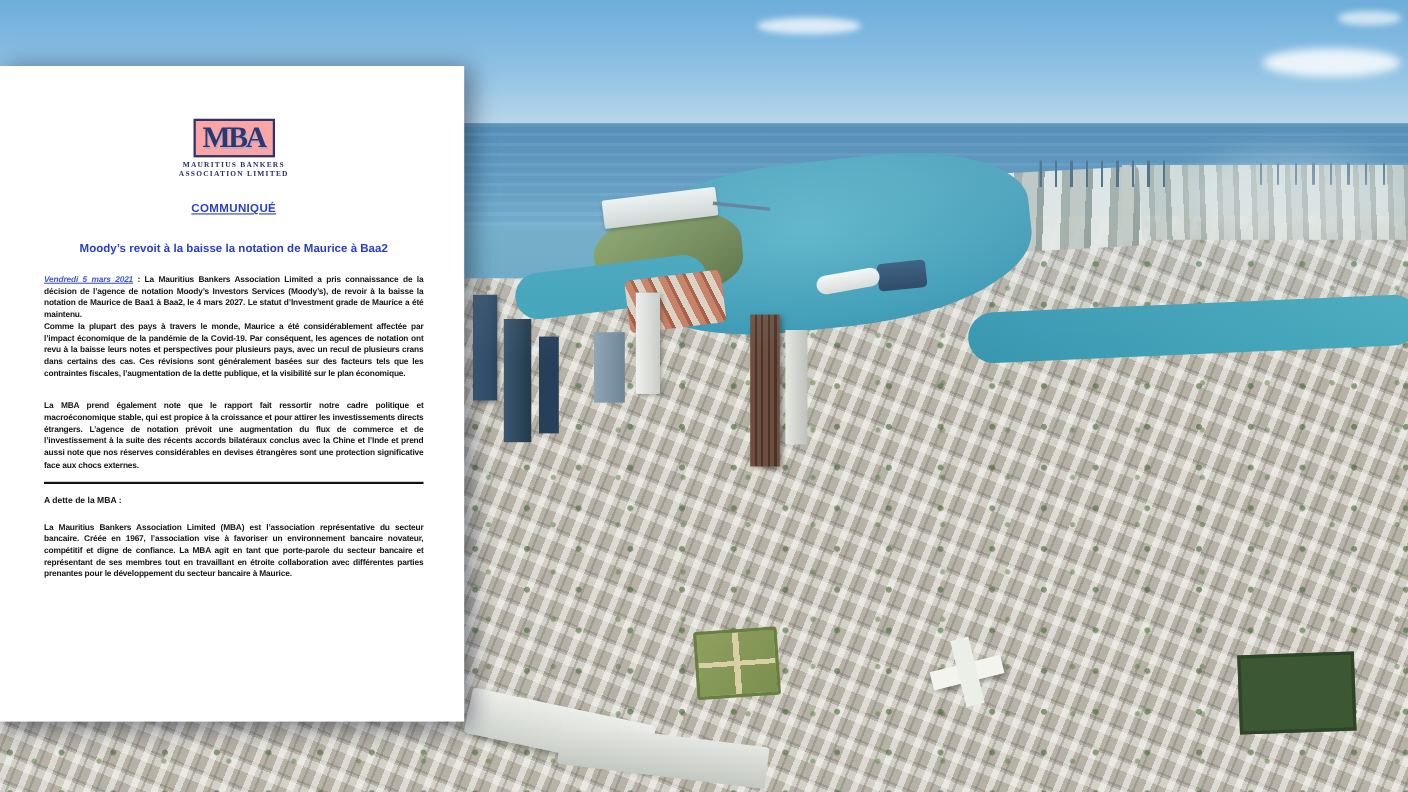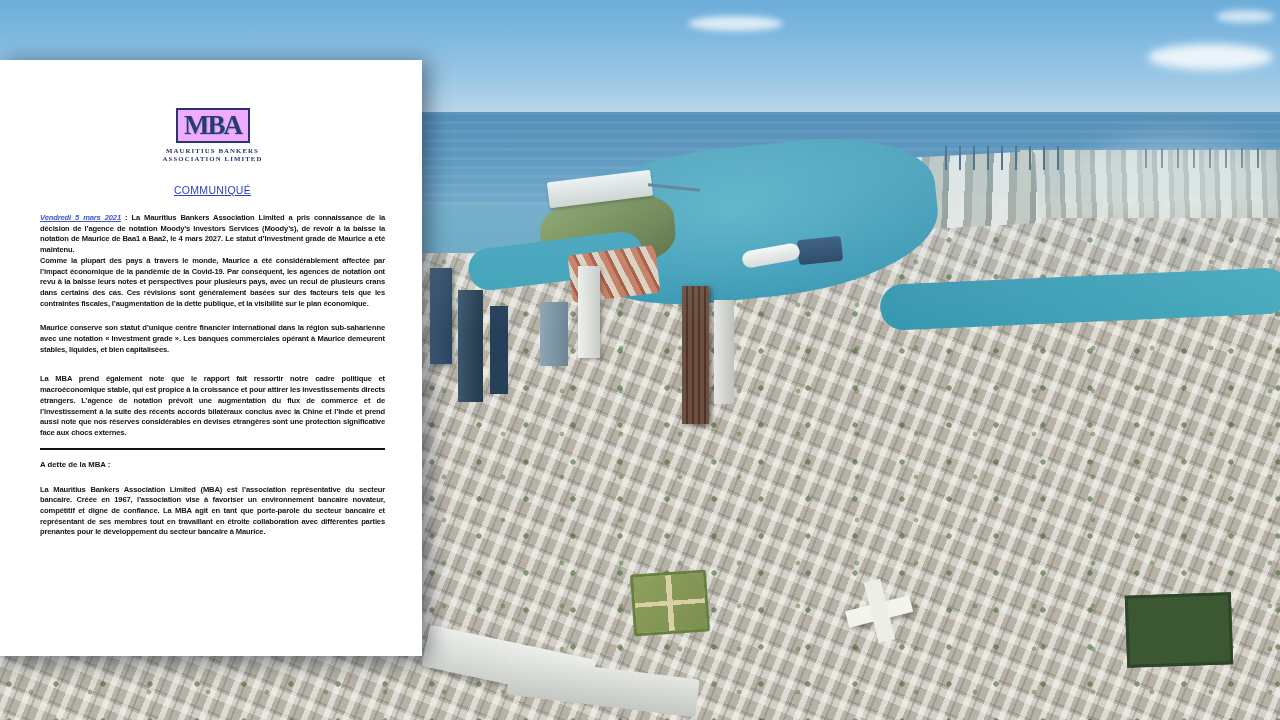--- a/index.html
+++ b/index.html
@@ -84,25 +84,25 @@
   .haze { inset:0; pointer-events:none;
     background:linear-gradient(180deg, rgba(200,222,240,.18) 0 22%, rgba(190,214,235,.10) 34%, rgba(0,0,0,0) 46%); }
 
   
   .doc { position:absolute; left:0; top:60px; width:422px; height:596px; background:#ffffff;
     box-shadow:8px 0 20px rgba(25,35,55,.35), 0 8px 20px rgba(25,35,55,.3); color:#141414; }
   .doc-inner { position:absolute; left:40px; right:37px; top:0; }
   .logo-block { margin-top:48px; text-align:center; }
   .logo-box { display:inline-block; width:74px; height:35px; border:2px solid #2a3570;
     font-family:"Liberation Serif",serif; font-weight:700; font-size:27px; line-height:30px;
-    letter-spacing:-2px; color:#2b3874; text-shadow:1px 1px 0 rgba(160,170,210,.8); background:#f0abfc; }
+    letter-spacing:-2px; color:#2b3874; text-shadow:1px 1px 0 rgba(160,170,210,.8); background:#fca5a5; }
   .logo-org { font-family:"Liberation Serif",serif; font-size:6.8px; line-height:8px;
     letter-spacing:1.1px; color:#2b3470; font-weight:600; }
   .logo-org.first { margin-top:4px; }
-  .kicker { margin-top:21px; text-align:center; color:#2a3fc6; font-weight:400; font-size:10.5px;
+  .kicker { margin-top:21px; text-align:center; color:#2a3fc6; font-weight:700; font-size:10.5px;
     text-decoration:underline; letter-spacing:.3px; }
   .title { margin-top:24px; text-align:center; color:#2a3fc6; font-weight:700; font-size:10.5px; }
   .para { font-size:7.6px; line-height:10.7px; letter-spacing:-0.15px; text-align:justify;
     font-weight:700; color:#151515; }
   .para.intro { margin-top:17px; }
   .para.context { margin-top:0; }
   .para.status { margin-top:14px; }
   .para.outlook { margin-top:19px; }
   .date { color:#4257cd; font-style:italic;text-decoration:underline; }
   .divider { margin-top:9px; border:none; border-top:2.5px solid #121212; }
@@ -160,26 +160,26 @@
       <div class="logo-block">
         <div class="logo-box">
           <span>MBA</span>
         </div>
         <div class="logo-org first">MAURITIUS BANKERS</div>
         <div class="logo-org">ASSOCIATION LIMITED</div>
       </div>
 
       <div class="kicker">COMMUNIQUÉ</div>
 
+      <div class="title">Moody’s revoit à la baisse la notation de Maurice à Baa2</div>
 
       <p class="para intro"><span class="date">Vendredi 5 mars 2021</span><span> : </span><span>La Mauritius Bankers Association Limited a pris connaissance de la décision de l’agence de notation Moody’s Investors Services (Moody’s), de revoir à la baisse la notation de Maurice de Baa1 à Baa2, le 4 mars 2027. Le statut d’Investment grade de Maurice a été maintenu.</span></p>
 
       <p class="para context">Comme la plupart des pays à travers le monde, Maurice a été considérablement affectée par l’impact économique de la pandémie de la Covid-19. Par conséquent, les agences de notation ont revu à la baisse leurs notes et perspectives pour plusieurs pays, avec un recul de plusieurs crans dans certains des cas. Ces révisions sont généralement basées sur des facteurs tels que les contraintes fiscales, l’augmentation de la dette publique, et la visibilité sur le plan économique.</p>
 
-      <p class="para status">Maurice conserve son statut d’unique centre financier international dans la région sub-saharienne avec une notation « Investment grade ». Les banques commerciales opérant à Maurice demeurent stables, liquides, et bien capitalisées.</p>
 
       <p class="para outlook">La MBA prend également note que le rapport fait ressortir notre cadre politique et macroéconomique stable, qui est propice à la croissance et pour attirer les investissements directs étrangers. L’agence de notation prévoit une augmentation du flux de commerce et de l’investissement à la suite des récents accords bilatéraux conclus avec la Chine et l’Inde et prend aussi note que nos réserves considérables en devises étrangères sont une protection significative face aux chocs externes.</p>
 
       <hr class="divider">
 
       <div class="about-heading">A dette de la MBA :</div>
 
       <p class="para about-body">La Mauritius Bankers Association Limited (MBA) est l’association représentative du secteur bancaire. Créée en 1967, l’association vise à favoriser un environnement bancaire novateur, compétitif et digne de confiance. La MBA agit en tant que porte-parole du secteur bancaire et représentant de ses membres tout en travaillant en étroite collaboration avec différentes parties prenantes pour le développement du secteur bancaire à Maurice.</p>
 
     </div>

